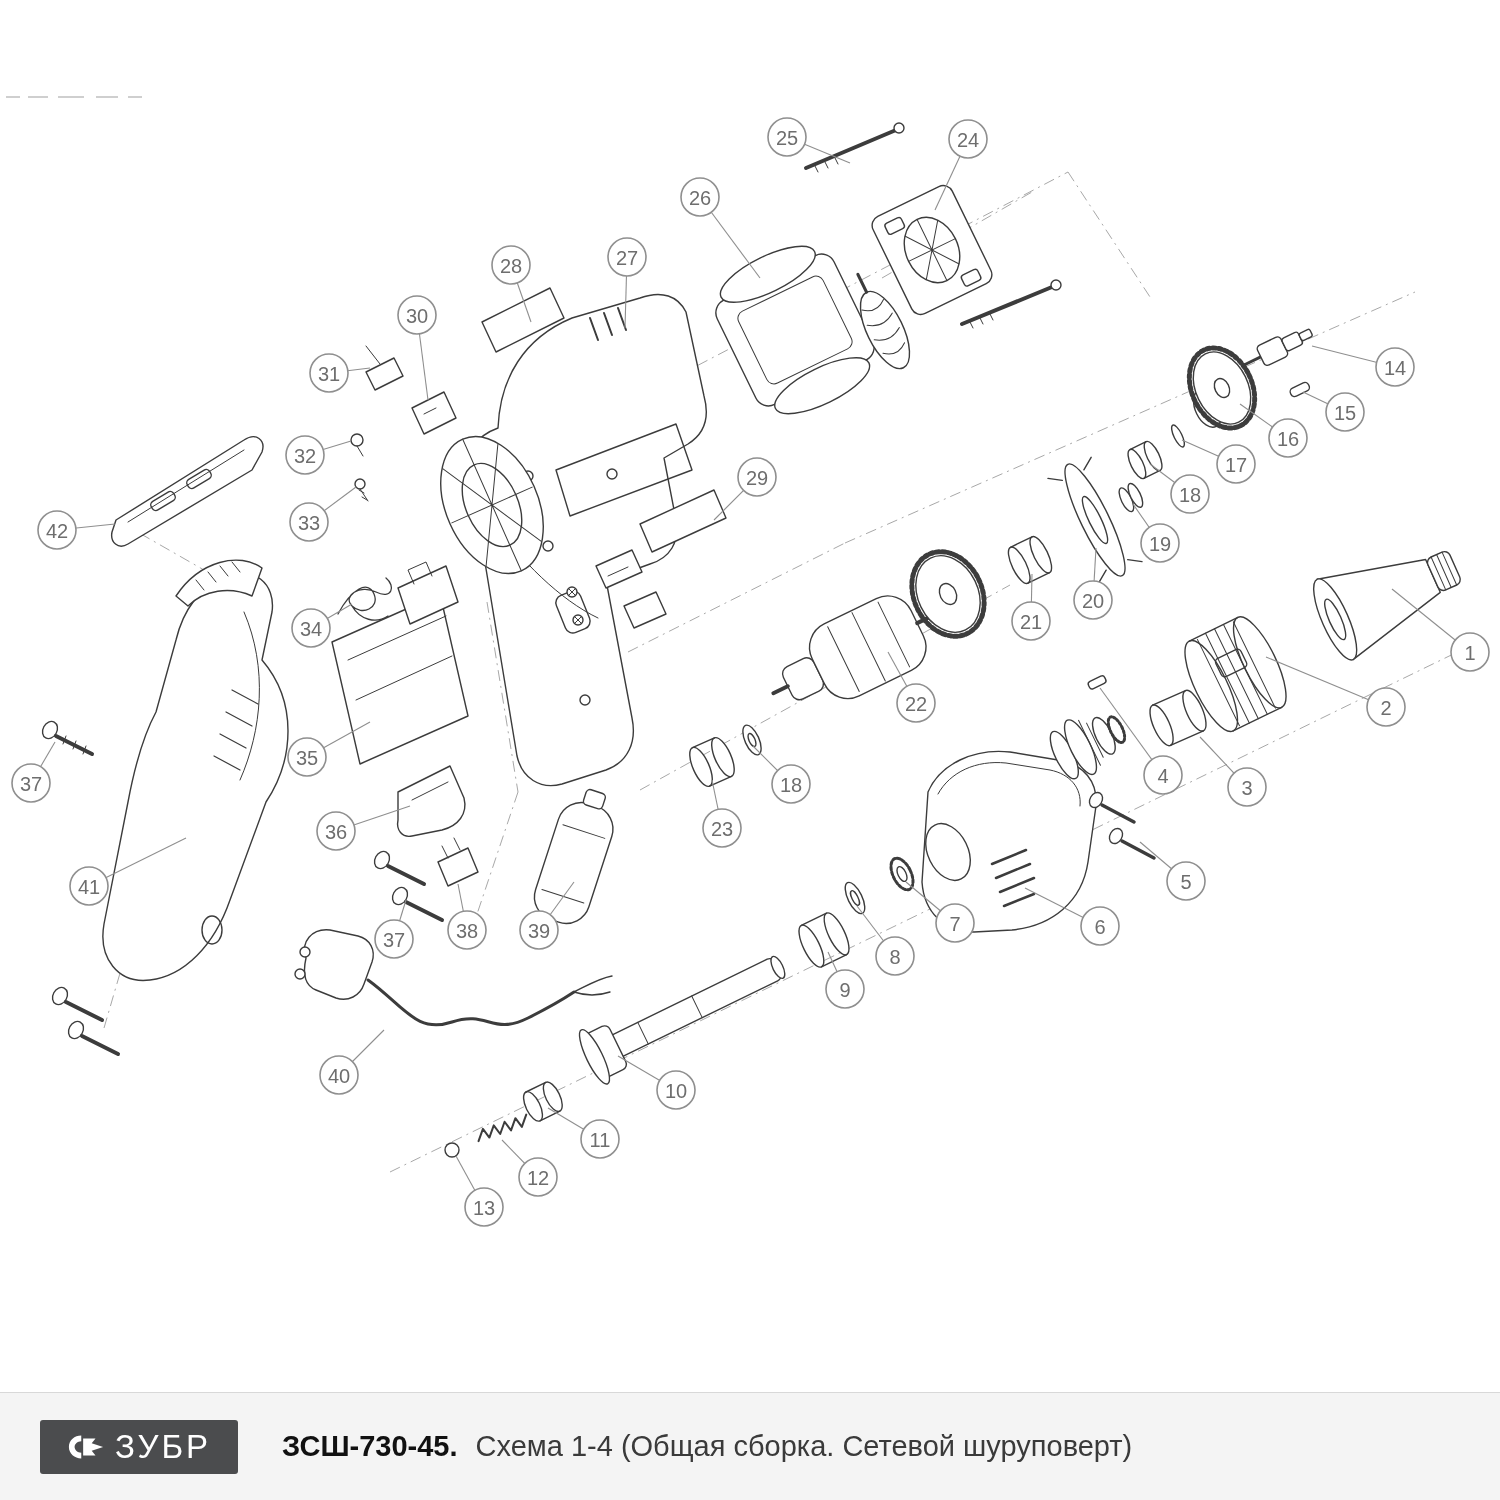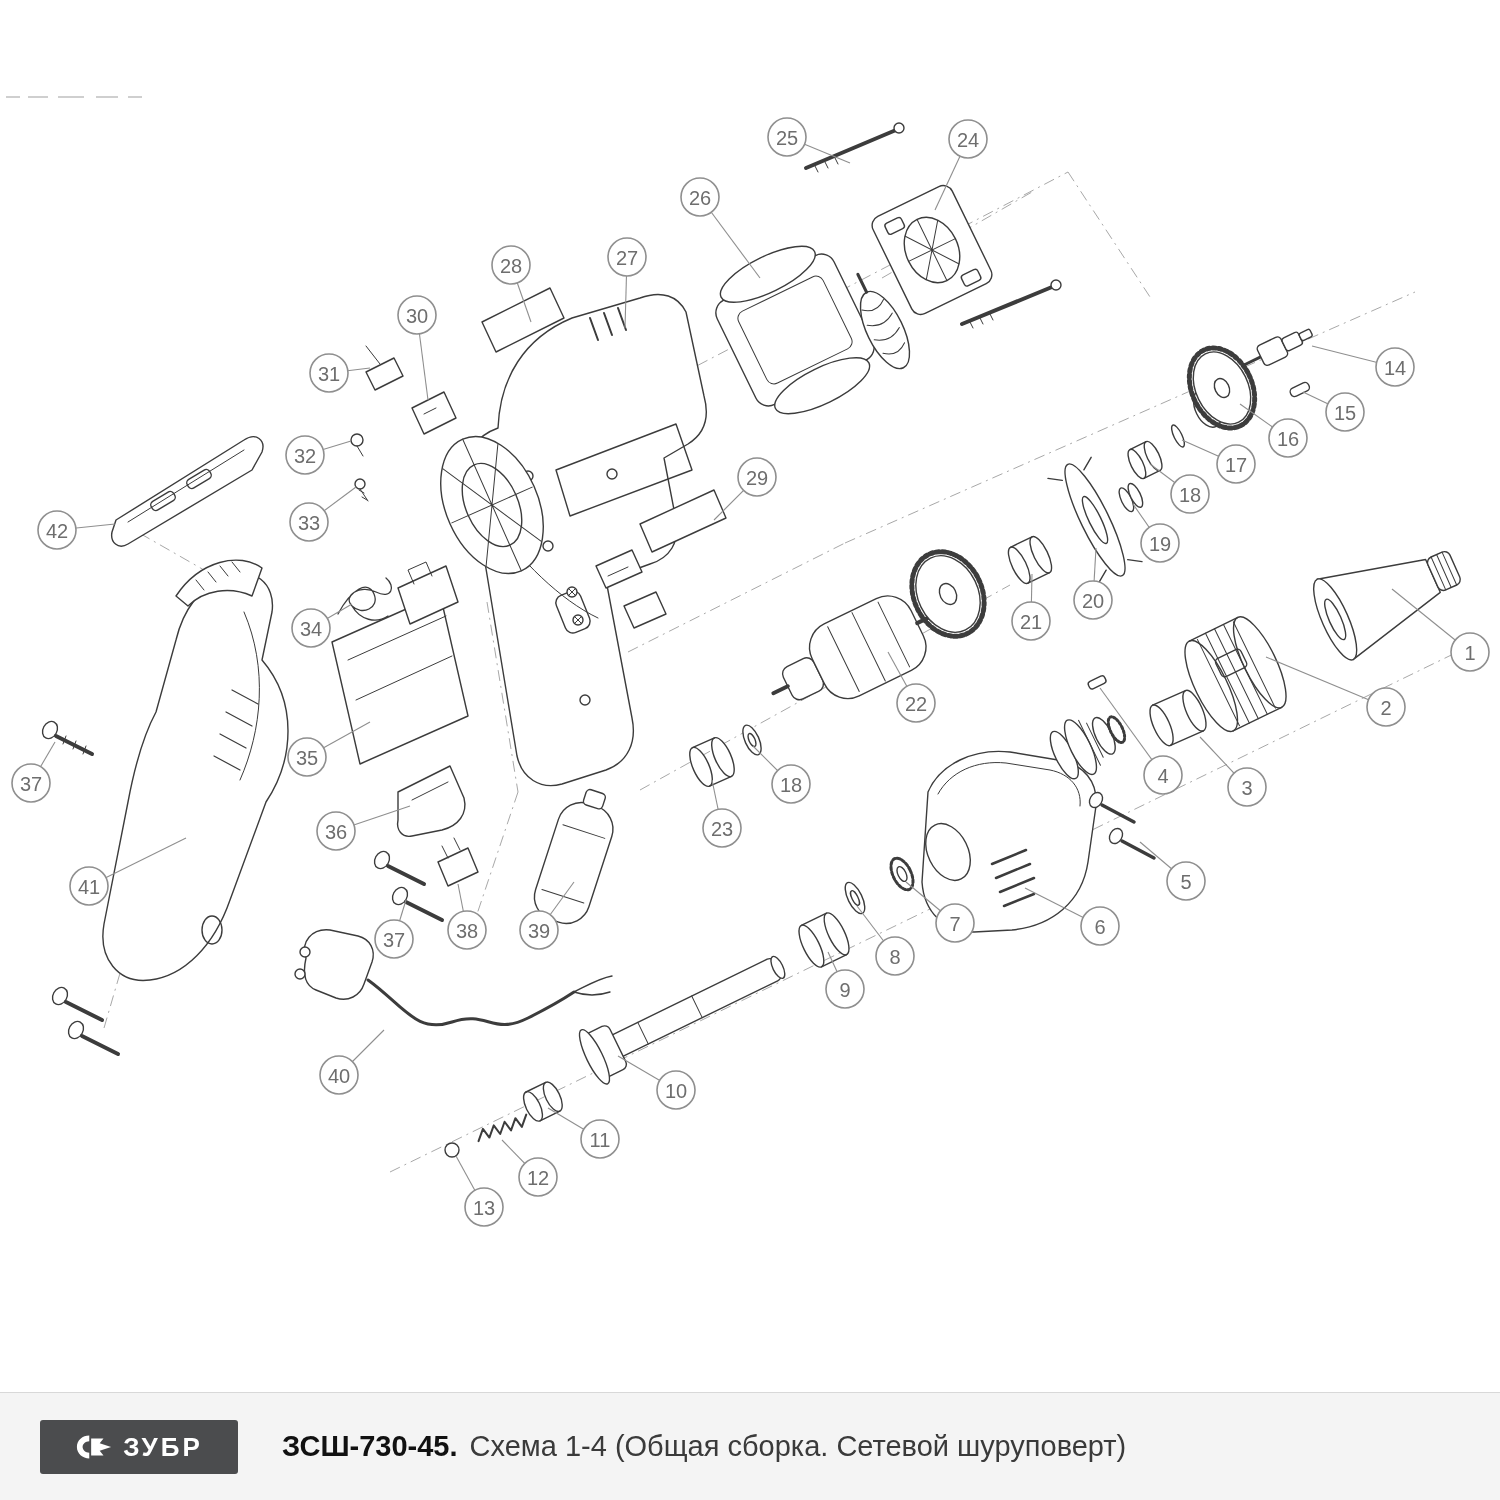--- a/index.html
+++ b/index.html
@@ -5,22 +5,22 @@
   html,body{margin:0;padding:0;background:#ffffff;}
   body{width:1500px;height:1500px;position:relative;overflow:hidden;
        font-family:"Liberation Sans", sans-serif;}
   .page{position:absolute;inset:0;background:#ffffff;}
   svg.layer{position:absolute;left:0;top:0;}
   footer{position:absolute;left:0;top:1392px;width:1500px;height:108px;
          background:#f4f4f4;border-top:1px solid #d8d8d8;
          display:flex;align-items:center;box-sizing:border-box;padding-left:40px;}
   .logo{width:198px;height:54px;background:#4b4c4e;border-radius:3px;
         display:flex;align-items:center;justify-content:center;gap:10px;flex:0 0 auto;}
-  .logo .brand-text{color:#ffffff;font-size:26px;font-weight:bold;letter-spacing:3px;line-height:1;}
-  .caption{margin-left:44px;font-size:29px;color:#3a3a3a;display:flex;gap:12px;align-items:baseline;white-space:nowrap;}
+  .logo .brand-text{color:#ffffff;font-size:33px;font-weight:normal;letter-spacing:3px;line-height:1;}
+  .caption{margin-left:44px;font-size:29px;color:#3a3a3a;display:flex;gap:18px;align-items:baseline;white-space:nowrap;}
   .caption .model{font-weight:bold;color:#111111;}
 </style>
 </head>
 <body>
 
 <div class="page">
 
   <svg class="layer" width="1500" height="1500" viewBox="0 0 1500 1500">
 
     <path d="M6,97 h14 m8,0 h20 m10,0 h26 m12,0 h22 m10,0 h14" stroke="#cfcfcf" stroke-width="2" fill="none"></path>

